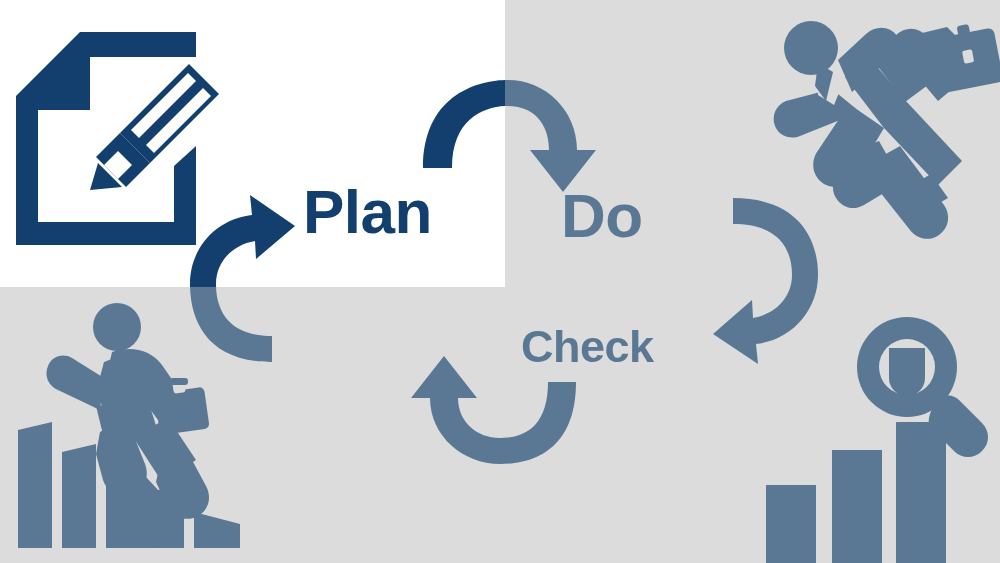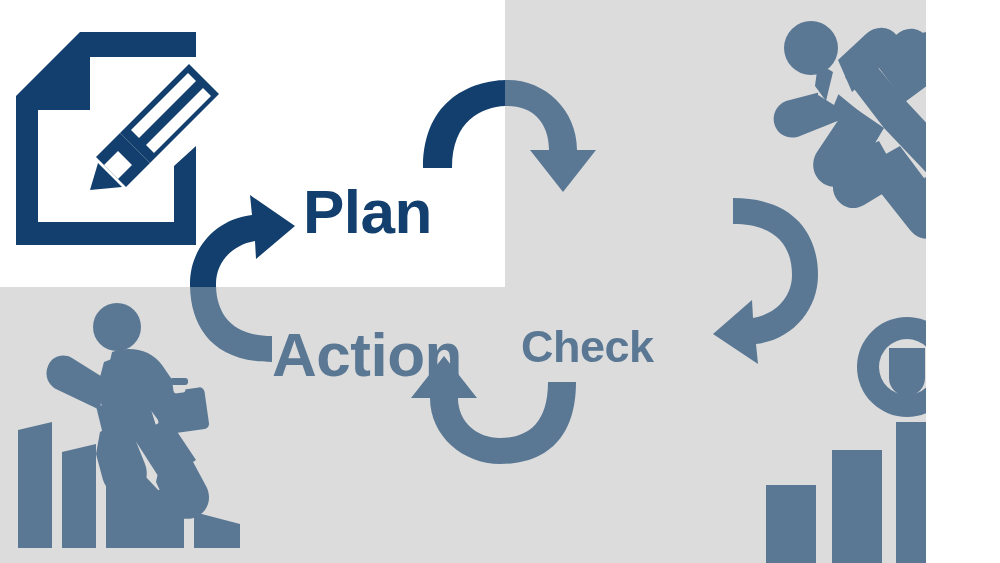--- a/index.html
+++ b/index.html
@@ -1,17 +1,17 @@
 <!DOCTYPE html>
 <html><head>
 <meta charset="utf-8">
 <style>
   html,body{margin:0;padding:0;}
   body{width:1000px;height:563px;overflow:hidden;font-family:"Liberation Sans",sans-serif;}
-  #stage{position:relative;width:926px;height:563px;background:#dcdcdc;overflow:hidden;}
+  #stage{position:relative;width:1000px;height:563px;background:#dcdcdc;overflow:hidden;}
   #white-panel{position:absolute;left:0;top:0;width:505px;height:287px;background:#ffffff;}
   .layer{position:absolute;left:0;top:0;width:1000px;height:563px;}
   .lbl{position:absolute;font-weight:bold;line-height:1;white-space:nowrap;letter-spacing:-0.5px;}
   #label-plan{left:303px;top:181px;font-size:62px;color:#123f6d;}
   #label-do{left:561px;top:185px;font-size:62px;color:#5a7894;}
   #label-action{left:272px;top:324px;font-size:62px;color:#5a7894;}
   #label-check{left:521px;top:324px;font-size:45px;color:#5a7894;}
 </style>
 </head>
 <body>
@@ -142,16 +142,16 @@
                  L 250 195 L 295 226 L 256 259 L 255 241
                  C 232 245 216 262 216 284
                  C 216 312 230 336 272 336 Z"></path>
       </g>
     </defs>
     <use href="#arrowLeftShape" fill="#5a7894" clip-path="url(#clipGrayLeft)"></use>
     <use href="#arrowLeftShape" fill="#123f6d" clip-path="url(#clipWhiteLeft)"></use>
   </svg>
 
   <div class="lbl" id="label-plan">Plan</div>
+  <div class="lbl" id="label-do">Do</div>
   <div class="lbl" id="label-check">Check</div>
-  <div class="lbl" id="label-action">Action</div>
 
 </div>
 
 </body></html>

